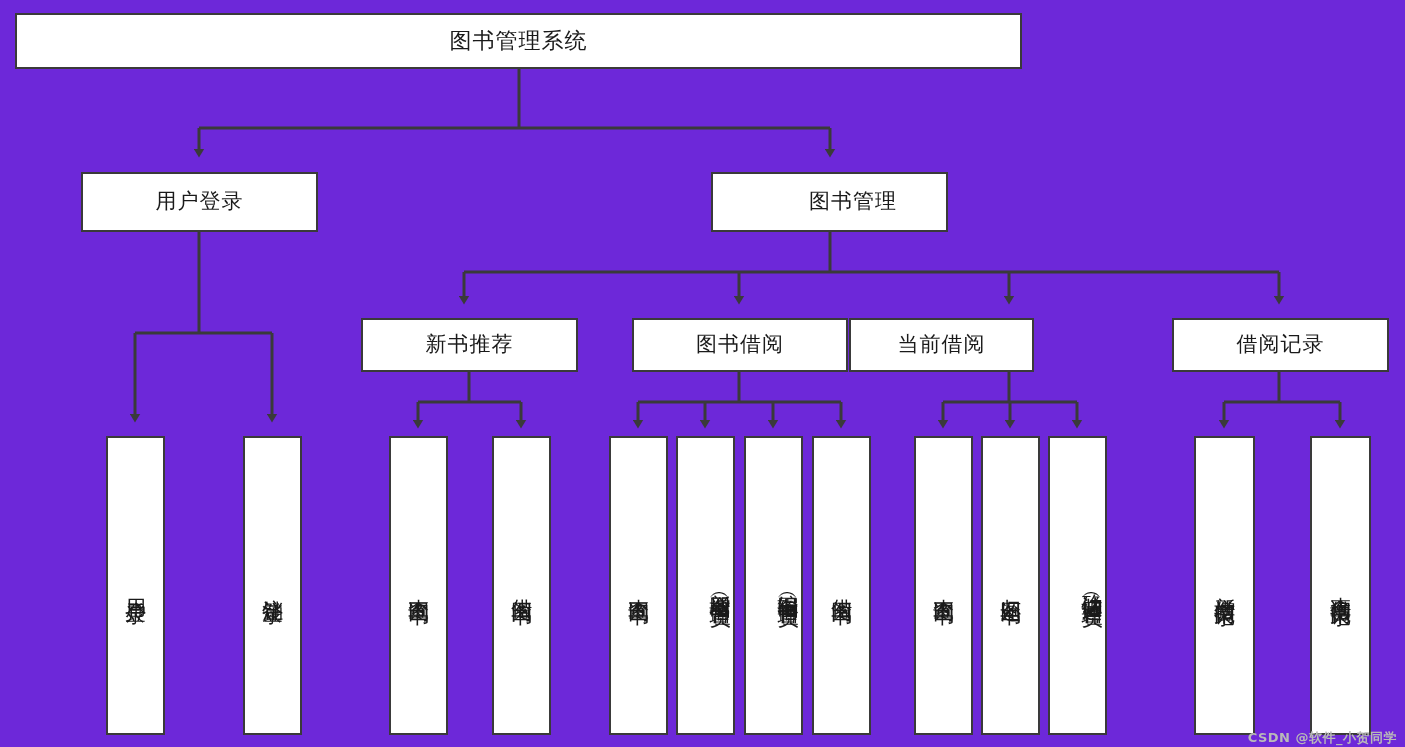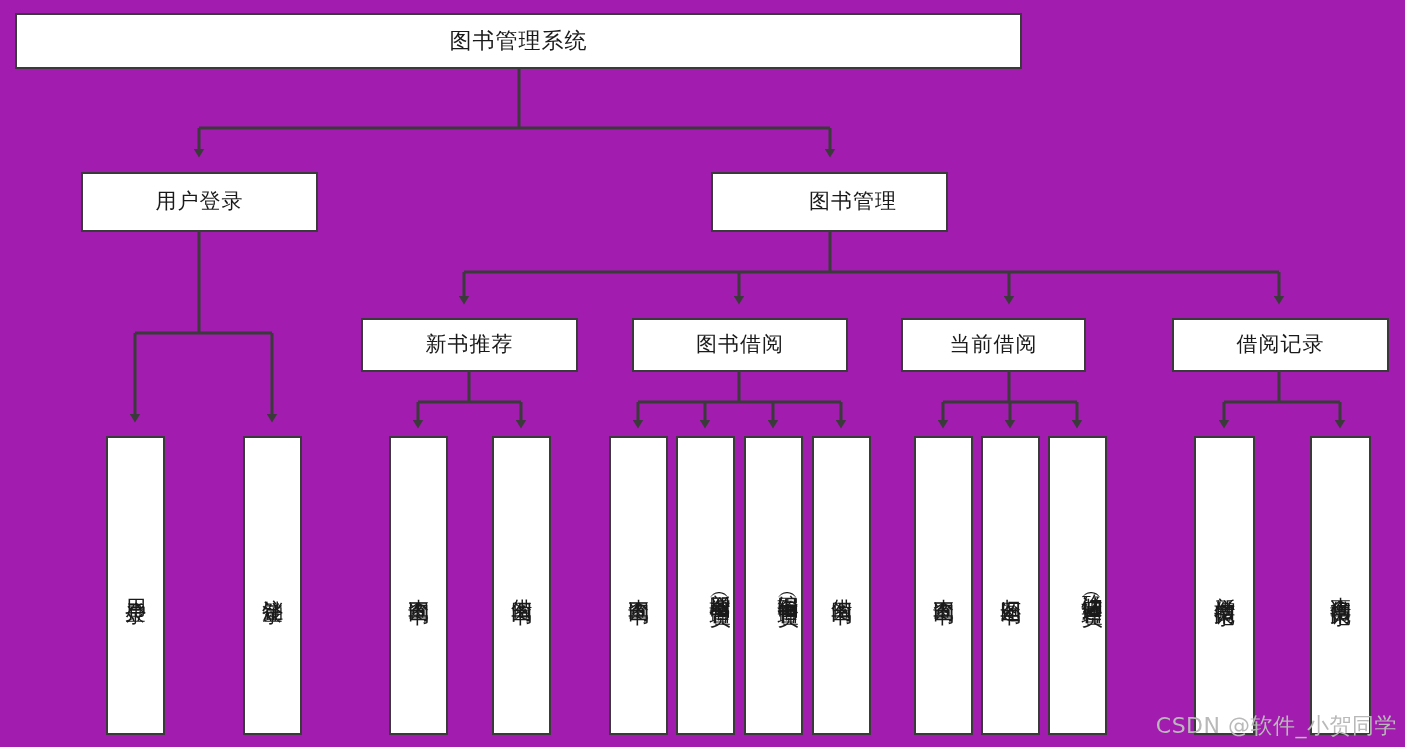--- a/index.html
+++ b/index.html
@@ -7,21 +7,21 @@
     padding: 0;
     background: #ffffff;
   }
   body {
     font-family: "DejaVu Sans", "Liberation Sans", sans-serif;
   }
   #canvas {
     position: relative;
     width: 1405px;
     height: 747px;
-    background: #a21caf;
+    background: #6d28d9;
     overflow: hidden;
   }
   svg#wires {
     position: absolute;
     left: 0;
     top: 0;
     width: 1405px;
     height: 747px;
   }
   .node {
@@ -58,26 +58,27 @@
     text-orientation: upright;
     display: block;
     text-align: start;
   }
   .node.root {
     font-size: 22px;
   }
   #watermark {
     position: absolute;
     right: 8px;
-    bottom: 6px;
-    font-size: 22px;
+    bottom: 0;
+    font-size: 13px;
     color: #b9b9b9;
     letter-spacing: 0.5px;
     z-index: 6;
     white-space: nowrap;
+    font-weight: bold;
   }
 </style>
 </head>
 <body>
 
 <div id="canvas">
 
   <svg id="wires" viewBox="0 0 1405 747">
     <defs>
       <marker id="arrow" markerWidth="9" markerHeight="11" refX="1.5" refY="5.5" orient="auto" markerUnits="userSpaceOnUse">
@@ -138,21 +139,21 @@
   <div class="node horizontal" style="left:711px; top:172px; width:237px; height:60px;padding-left:47px;">
     <span>图书管理</span>
   </div>
 
   <div class="node horizontal" style="left:361px; top:318px; width:217px; height:54px;text-align:right;">
     <span>新书推荐</span>
   </div>
   <div class="node horizontal" style="left:632px; top:318px; width:216px; height:54px;">
     <span>图书借阅</span>
   </div>
-  <div class="node horizontal" style="left:901px; top:318px; width:185px; height:54px;">
+  <div class="node horizontal" style="left:849px; top:318px; width:185px; height:54px;">
     <span>当前借阅</span>
   </div>
   <div class="node horizontal" style="left:1172px; top:318px; width:217px; height:54px;">
     <span>借阅记录</span>
   </div>
 
   <div class="node vertical" style="left:106px; top:436px; width:59px; height:299px; align-items:center;">
     <span class="vlabel">用户登录</span>
   </div>
   <div class="node vertical" style="left:243px; top:436px; width:59px; height:299px; align-items:center;">

